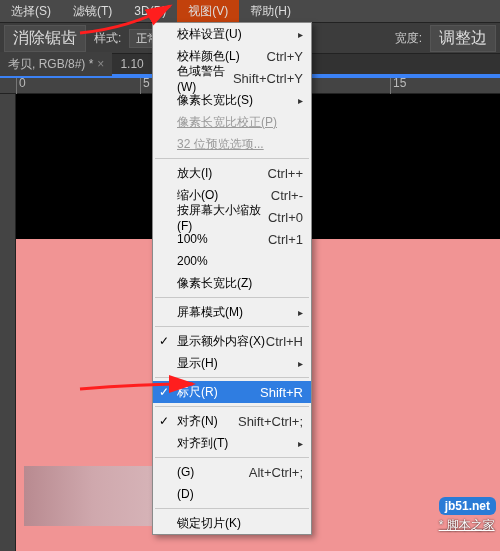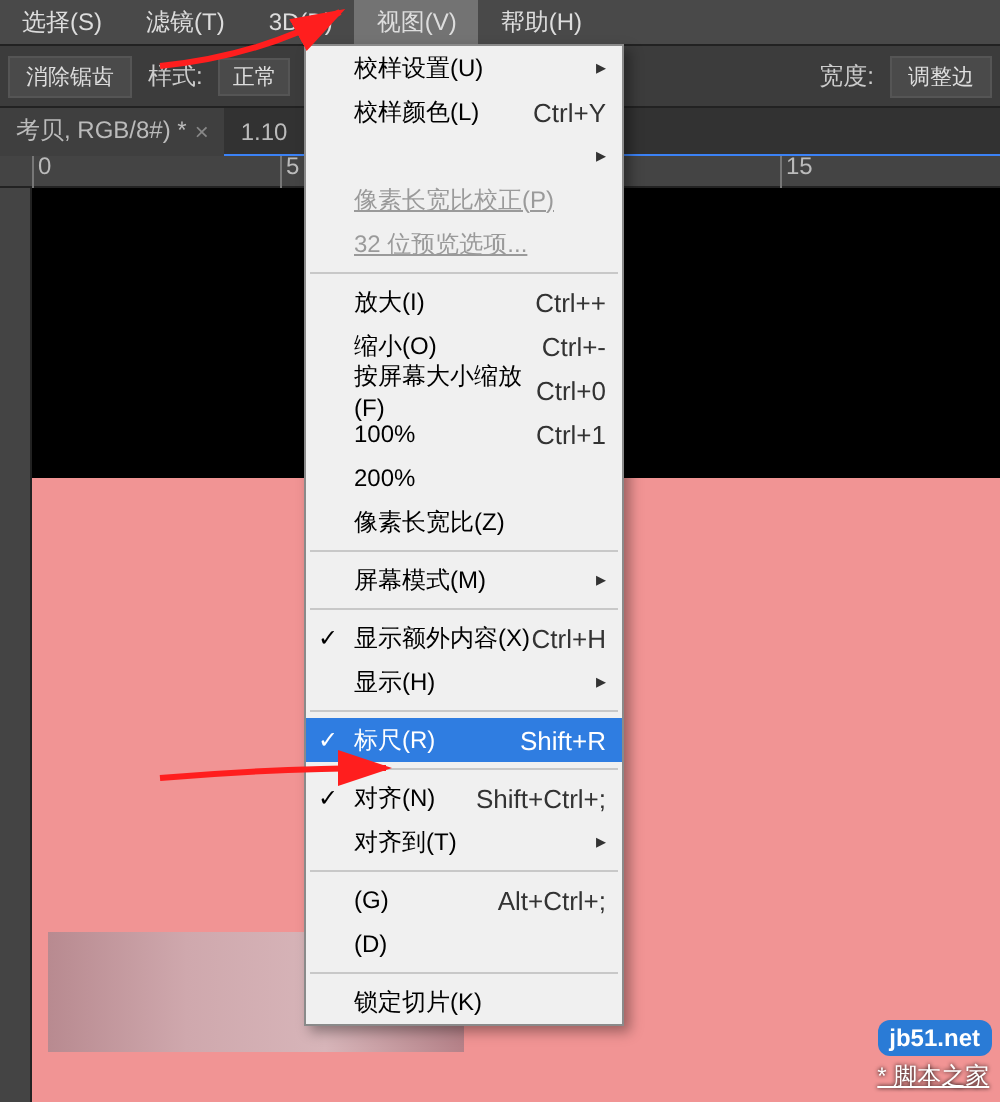--- a/index.html
+++ b/index.html
@@ -1,24 +1,24 @@
 <!DOCTYPE html>
 <html><head>
   <meta charset="utf-8">
   <style>
     * { margin:0; padding:0; box-sizing:border-box; font-family:"Microsoft YaHei",sans-serif; font-size:12px; }
     body { width:500px; height:551px; background:#3a3a3a; overflow:hidden; position:relative; }
     .menubar { display:flex; background:#494949; height:22px; align-items:center; color:#ddd; }
     .menubar .mitem { padding:0 11px; height:22px; line-height:22px; cursor:default; }
-    .menubar .mitem.active { background:#737373; }
+    .menubar .mitem.active { background:#c2410c; }
     .toolbar { display:flex; align-items:center; background:#3c3c3c; height:32px; color:#ccc; padding:0 4px; gap:8px; border-top:1px solid #222; border-bottom:1px solid #222; }
-    .toolbtn { background:#4a4a4a; border:1px solid #555; color:#ddd; padding:2px 8px; font-size:11px; }
+    .toolbtn { background:#4a4a4a; border:1px solid #555; color:#ddd; padding:2px 8px; font-size:16px; }
     .label { color:#ccc; font-size:12px; }
     .combo { background:#4a4a4a; border:1px solid #555; color:#ddd; padding:1px 6px; font-size:11px; }
-    .tabbar { display:flex; background:#323232; height:24px; align-items:center; color:#bbb; border-bottom:1px solid #3b82f6; }
+    .tabbar { display:flex; background:#323232; height:24px; align-items:center; color:#bbb; border-bottom:4px solid #3b82f6; }
     .tab { padding:0 8px; height:24px; display:flex; align-items:center; gap:4px; }
     .tab.active { background:#3f3f3f; }
     .tab .close { color:#888; }
     .ruler-top { background:#444; height:16px; color:#bbb; font-size:9px; position:relative; border-bottom:1px solid #222; }
     .ruler-top .tick { position:absolute; top:0; height:16px; border-left:1px solid #777; padding-left:2px; line-height:10px;}
     .canvas-area { position:relative; background:#2a2a2a; height:457px; display:flex; }
     .ruler-left { width:16px; background:#444; border-right:1px solid #222; }
     .canvas { flex:1; position:relative; overflow:hidden; }
     .black { position:absolute; left:0; top:0; right:0; height:145px; background:#000; }
     .pink { position:absolute; left:0; top:145px; right:0; bottom:0; background:#f19494; }
@@ -27,21 +27,21 @@
     .menu-row { display:flex; align-items:center; height:22px; padding:0 8px 0 24px; color:#000; position:relative; }
     .menu-row.disabled { color:#9a9a9a;text-decoration:underline; }
     .menu-row .check { position:absolute; left:6px; }
     .menu-row .shortcut { margin-left:auto; color:#333; font-size:13px; }
     .menu-row.highlight { background:#2f7de1; color:#fff; }
     .menu-row.highlight .shortcut { color:#fff; }
     .menu-row .arrow { margin-left:auto; color:#333; font-size:10px; }
     .sep { height:1px; background:#c8c8c8; margin:3px 2px; }
     .red-arrow1 { position:absolute; pointer-events:none; left:75px; top:3px; }
     .red-arrow2 { position:absolute; pointer-events:none; left:75px; top:314px; }
-    .watermark { position:absolute; right:4px; bottom:4px; color:#fff; }
+    .watermark { position:absolute; right:4px; bottom:17px; color:#fff; }
     .watermark .badge { background:#2a7bd6; color:#fff; padding:2px 6px; border-radius:6px; font-weight:bold; display:inline-block; margin-bottom:2px; }
     .watermark .url { color:#fff; text-shadow:0 0 2px #000; font-size:12px;text-decoration:underline; }
   </style>
 </head>
 <body>
 
 <div class="menubar">
   <div class="mitem">选择(S)</div>
   <div class="mitem">滤镜(T)</div>
   <div class="mitem">3D(D)</div>
@@ -87,20 +87,25 @@
 <div class="menu">
   <div class="menu-row">
       <span>校样设置(U)</span>
       <span class="arrow">▸</span>
     </div>
   <div class="menu-row">
       <span>校样颜色(L)</span>
       <span class="shortcut">Ctrl+Y</span>
     </div>
   <div class="menu-row">
+      <span>色域警告(W)</span>
+      <span class="shortcut">Shift+Ctrl+Y</span>
+    </div>
+  <div class="menu-row">
+      <span>像素长宽比(S)</span>
       <span class="arrow">▸</span>
     </div>
   <div class="menu-row disabled">
       <span>像素长宽比校正(P)</span>
     </div>
   <div class="menu-row disabled">
       <span>32 位预览选项...</span>
     </div>
   <div class="sep"></div>
   <div class="menu-row">

